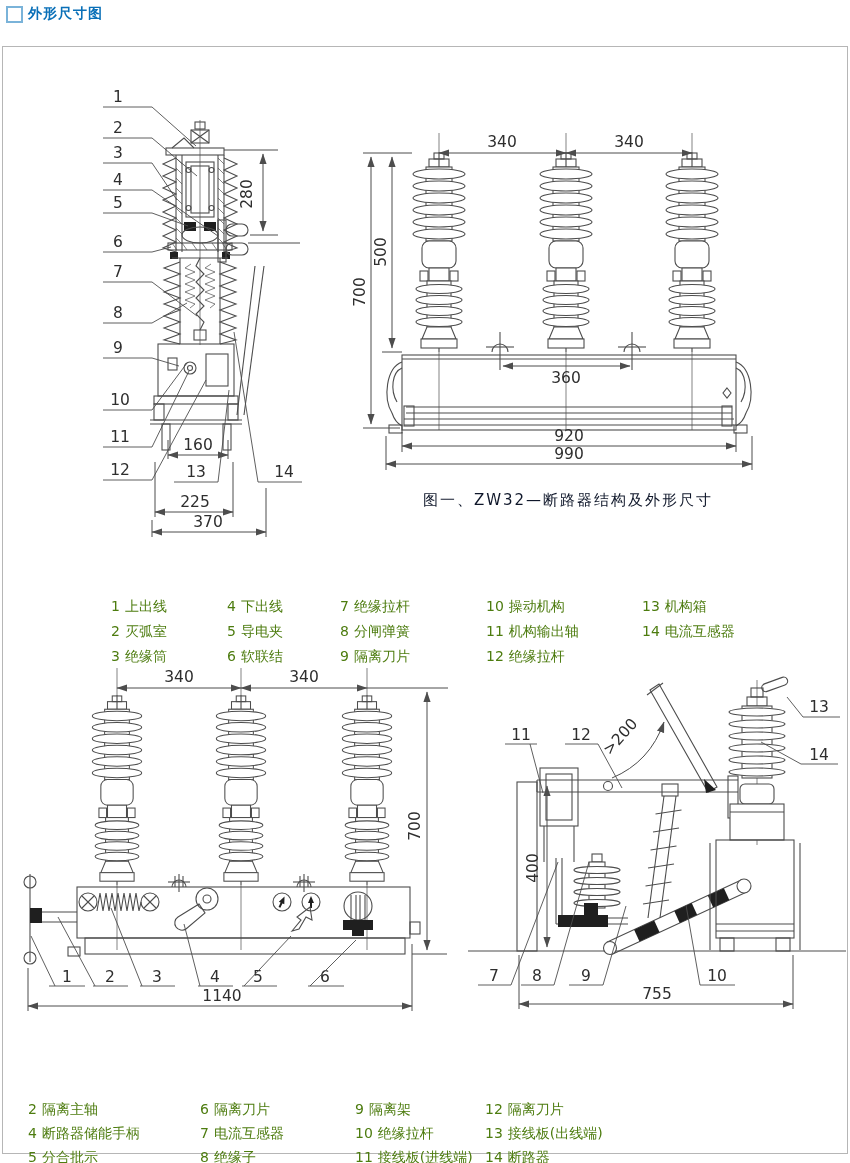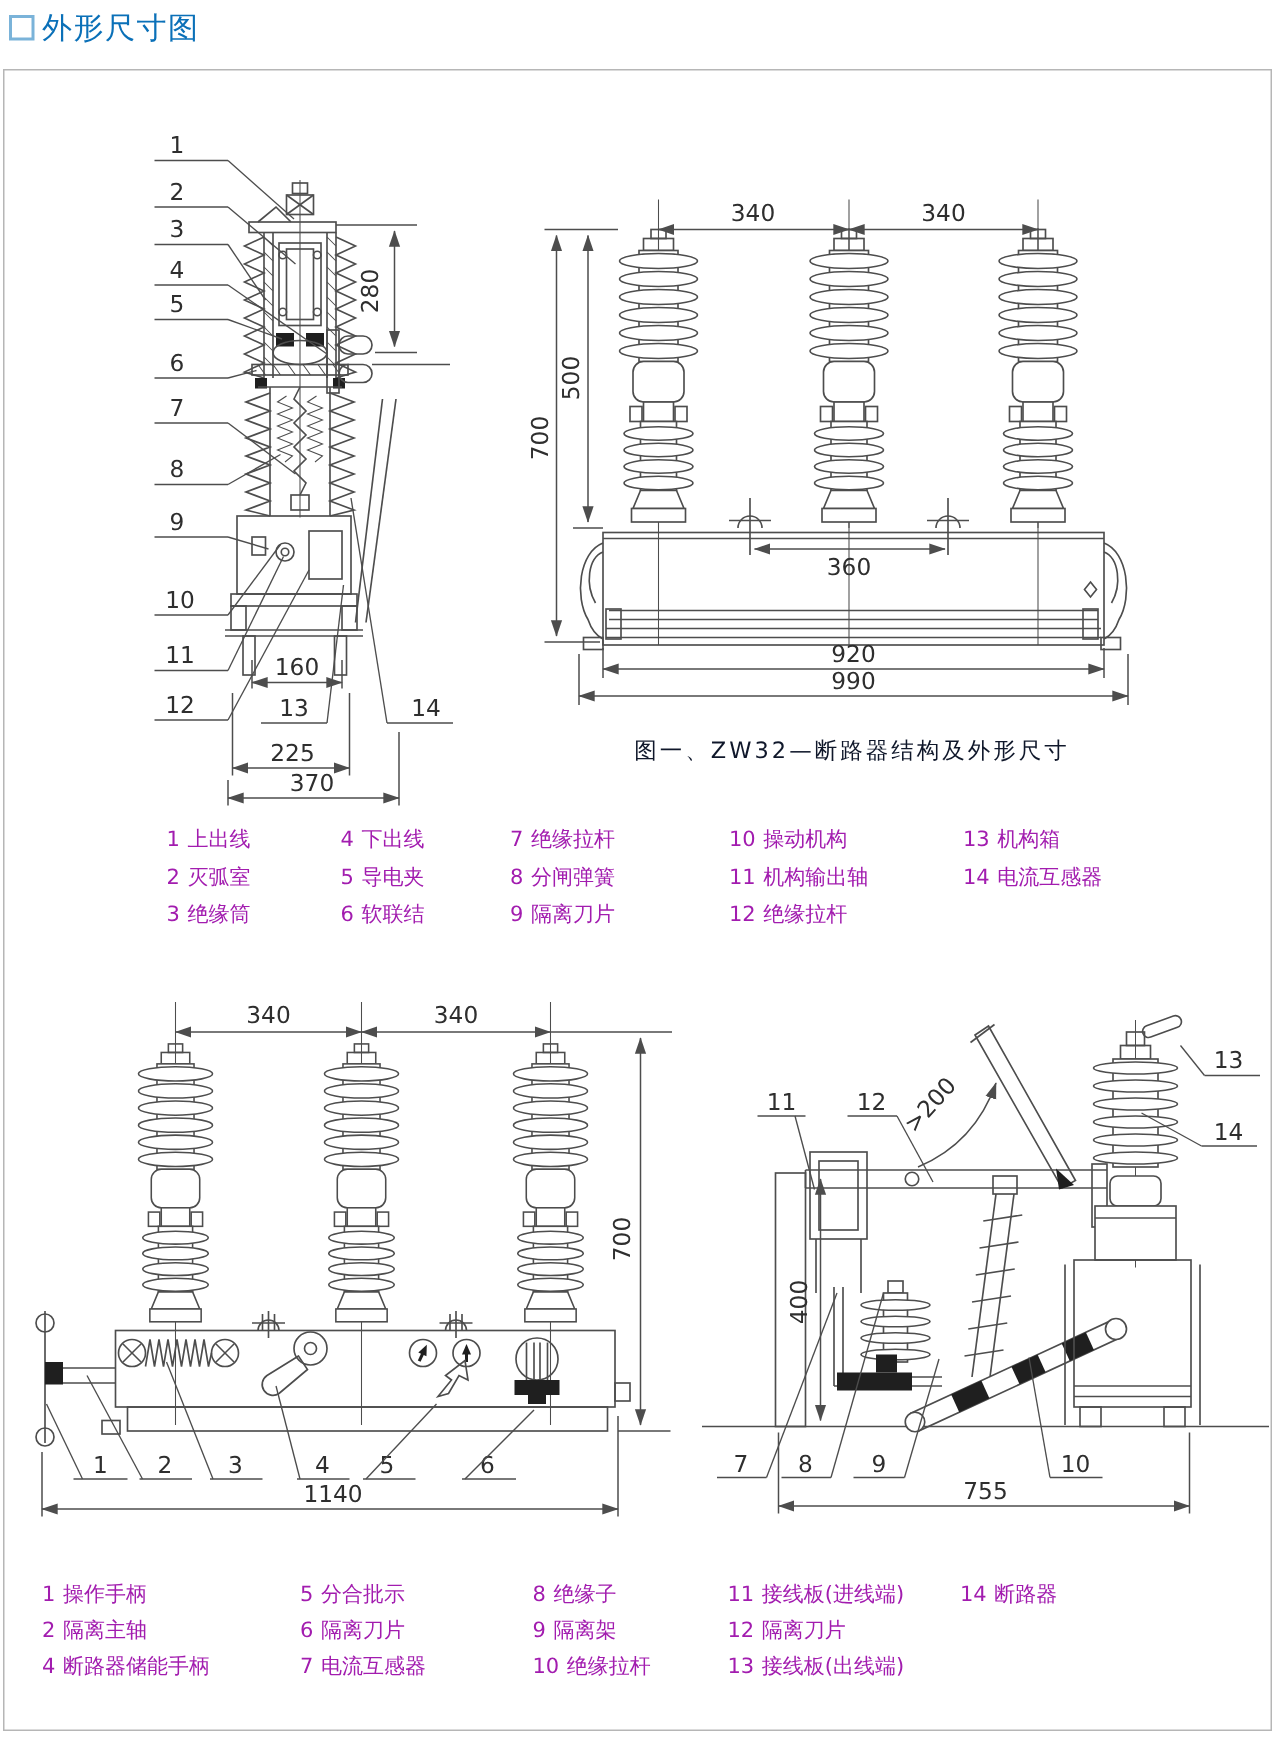--- a/index.html
+++ b/index.html
@@ -1,30 +1,30 @@
 <!DOCTYPE html>
 <html><head>
 <meta charset="utf-8">
 <style>
   html,body{margin:0;padding:0;background:#fff;}
   body{position:relative;width:850px;height:1163px;font-family:"DejaVu Sans","Liberation Sans",sans-serif;color:#2f2f2f;overflow:hidden;}
   .frame{position:absolute;left:2px;top:46px;width:844px;height:1106px;border:1px solid #b6b6b6;background:#fff;}
   .hdr{position:absolute;left:6px;top:5px;display:flex;align-items:center;gap:5px;}
   .hdr .sq{width:13px;height:13px;border:2px solid #7ab3d9;background:#fff;}
-  .hdr .ttl{font-size:20px;font-weight:normal;color:#0a70b8;letter-spacing:1px;}
+  .hdr .ttl{font-size:14px;font-weight:bold;color:#0a70b8;letter-spacing:1px;}
   svg.fig{position:absolute;overflow:visible;}
   .dwg{stroke:#4d4d4d;fill:none;stroke-width:1.1;stroke-linecap:butt;}
   .thin{stroke-width:0.7;}
   .blk{fill:#1f1f1f;stroke:none;}
   .dim{stroke:#4d4d4d;stroke-width:1;fill:none;}
   .ldr{stroke:#4d4d4d;stroke-width:0.9;fill:none;}
   text.t{font-family:"DejaVu Sans","Liberation Sans",sans-serif;font-size:15.5px;fill:#2e2e2e;stroke:none;}
   text.tc{text-anchor:middle;}
   .cap{position:absolute;left:398px;top:491px;width:340px;text-align:center;font-size:15px;letter-spacing:2px;color:#0f172a;}
-  .leg{position:absolute;display:grid;grid-auto-flow:column;font-size:14px;color:#a21caf;}
+  .leg{position:absolute;display:grid;grid-auto-flow:column;font-size:14px;color:#4d7c0f;margin-top:46px;}
   .leg1{left:111px;top:548px;grid-template-rows:repeat(3,25px);grid-template-columns:116px 113px 146px 156px auto;}
   .leg2{left:28px;top:1051px;grid-template-rows:repeat(3,24px);grid-template-columns:172px 155px 130px 155px auto;}
   .li{line-height:25px;white-space:nowrap;}
   .leg2 .li{line-height:24px;}
   .ln{margin-right:5px;}
 </style>
 </head>
 <body>
 
 <svg width="0" height="0" style="position:absolute" aria-hidden="true">
@@ -562,21 +562,20 @@
       </g>
     <g>
         <text class="t tc" x="717" y="981">10</text>
         <line class="ldr" x1="700" y1="985" x2="735" y2="985"></line>
         <line class="ldr" x1="700" y1="985" x2="686" y2="905"></line>
       </g>
   </g>
 </svg>
 
 <div class="leg leg2">
-  <div class="li"><span class="ln">1</span><span>操作手柄</span></div>
   <div class="li"><span class="ln">2</span><span>隔离主轴</span></div>
   <div class="li"><span class="ln">4</span><span>断路器储能手柄</span></div>
   <div class="li"><span class="ln">5</span><span>分合批示</span></div>
   <div class="li"><span class="ln">6</span><span>隔离刀片</span></div>
   <div class="li"><span class="ln">7</span><span>电流互感器</span></div>
   <div class="li"><span class="ln">8</span><span>绝缘子</span></div>
   <div class="li"><span class="ln">9</span><span>隔离架</span></div>
   <div class="li"><span class="ln">10</span><span>绝缘拉杆</span></div>
   <div class="li"><span class="ln">11</span><span>接线板(进线端)</span></div>
   <div class="li"><span class="ln">12</span><span>隔离刀片</span></div>

